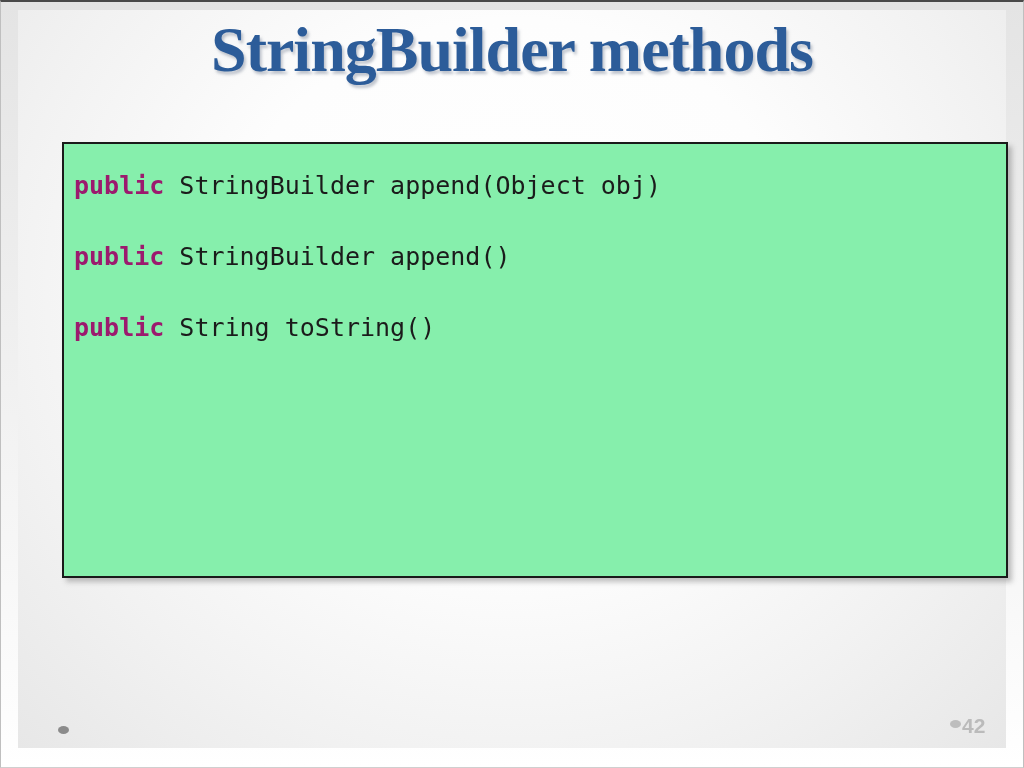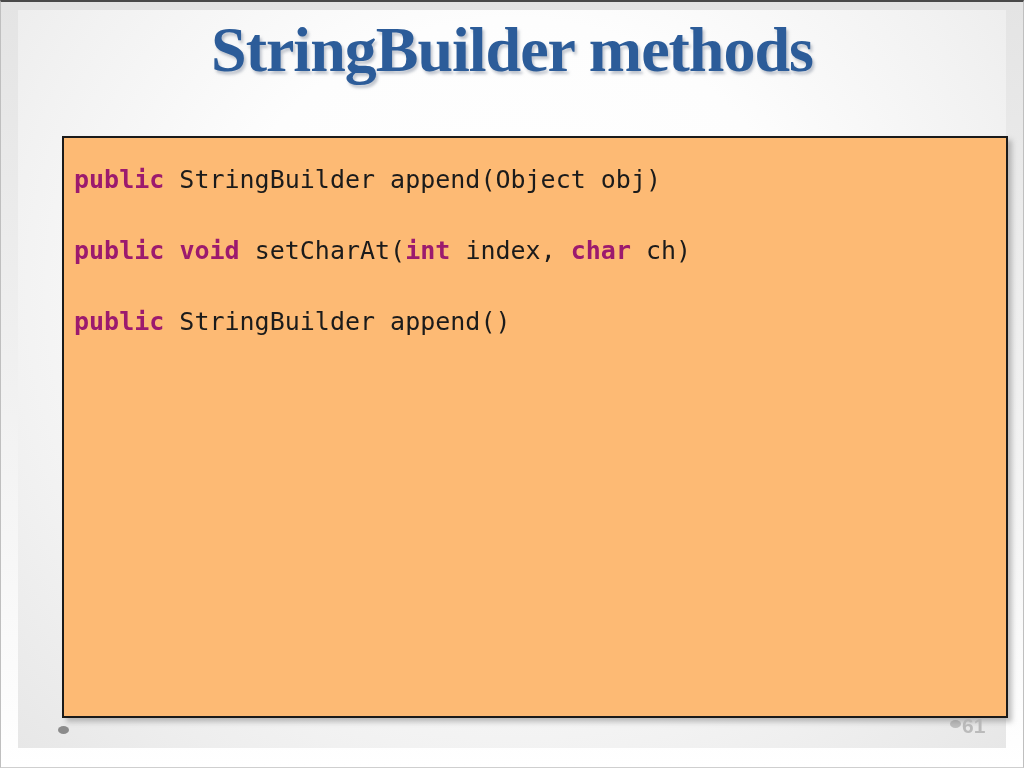--- a/index.html
+++ b/index.html
@@ -62,24 +62,24 @@
     letter-spacing: -1px;
     color: #2c5c99;
     text-shadow: 2px 3px 3px rgba(140, 150, 165, 0.55);
     white-space: nowrap;
   }
 
   
   .code-box {
     position: absolute;
     left: 62px;
-    top: 136px;
+    top: 142px;
     width: 946px;
-    height: 582px;
-    background: #fdba74;
+    height: 436px;
+    background: #86efac;
     border: 2px solid #1a1a1a;
     box-sizing: border-box;
     box-shadow: 4px 4px 5px rgba(120, 120, 120, 0.45);
   }
 
   .code-inner {
     position: absolute;
     left: 10px;
     top: 6px;
     right: 6px;
@@ -130,23 +130,23 @@
 <div class="slide">
 
   <div class="slide-frame"></div>
   <div class="slide-canvas"></div>
 
   <div class="title">StringBuilder methods</div>
 
   <div class="code-box">
     <div class="code-inner" id="code-inner">
         <div class="code-line"><span class="kw">public</span><span> StringBuilder append(Object obj)</span></div>
-        <div class="code-line"><span class="kw">public</span><span> </span><span class="kw">void</span><span> setCharAt(</span><span class="kw">int</span><span> index, </span><span class="kw">char</span><span> ch)</span></div>
         <div class="code-line"><span class="kw">public</span><span> StringBuilder append()</span></div>
+        <div class="code-line"><span class="kw">public</span><span> String toString()</span></div>
       </div>
   </div>
 
   <div class="corner-dot bl"></div>
   <div class="corner-dot br"></div>
 
-  <div class="page-number">61</div>
+  <div class="page-number">42</div>
 
 </div>
 
 </body></html>

